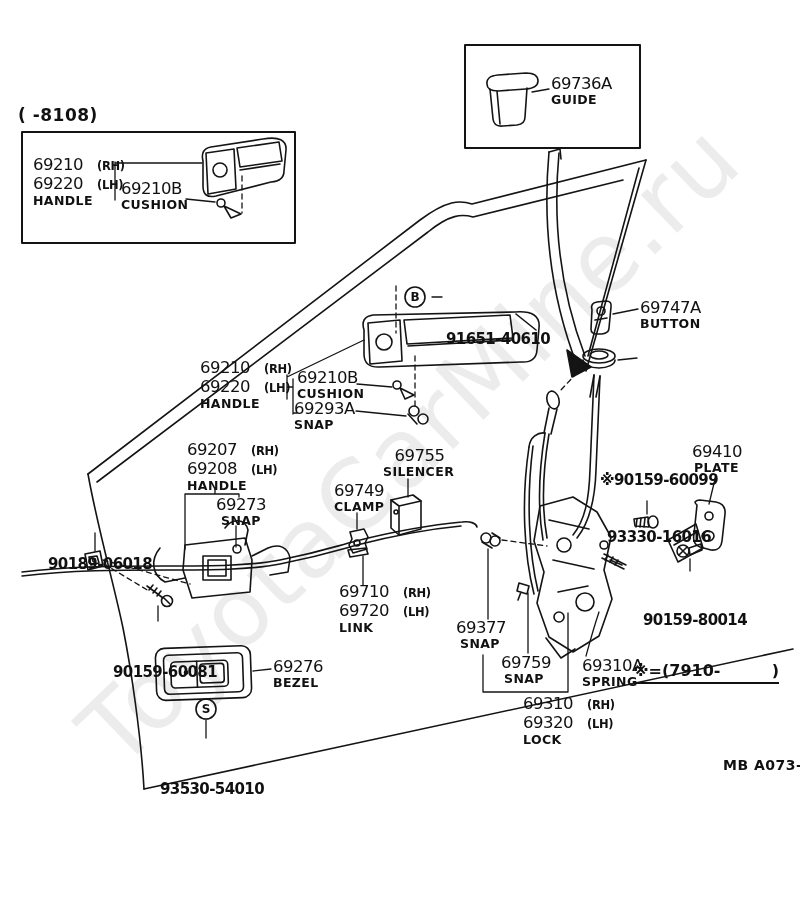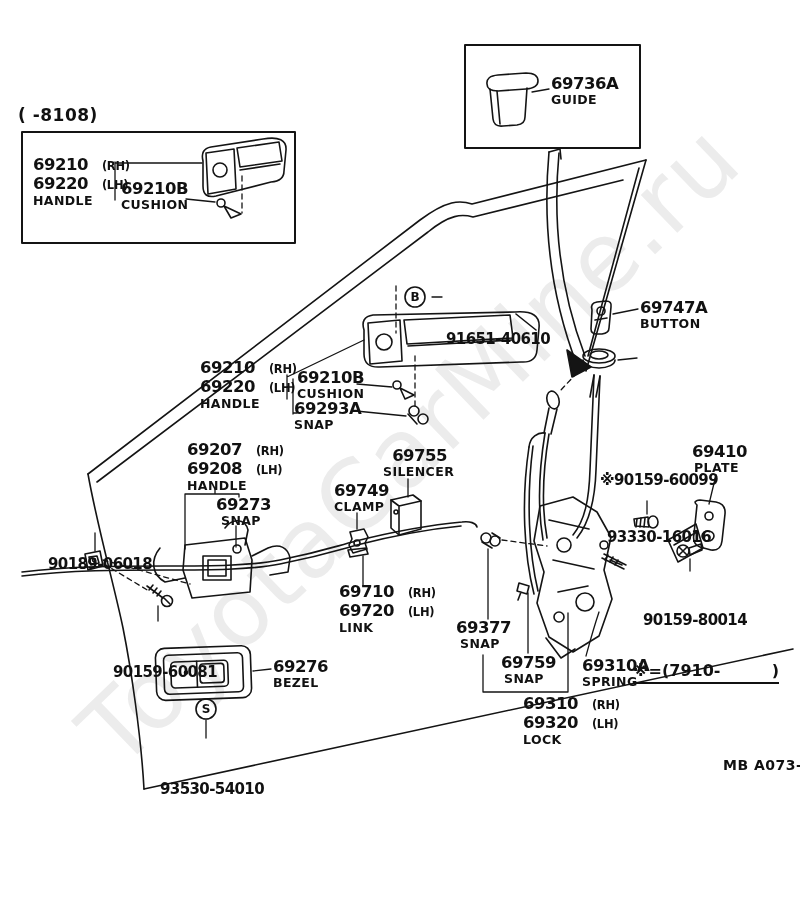--- a/index.html
+++ b/index.html
@@ -2,21 +2,21 @@
 <html><head>
 <meta charset="utf-8">
 <style>
   html,body{margin:0;padding:0;background:#fff;}
   #stage{position:relative;width:800px;height:898px;background:#ffffff;overflow:hidden;
          font-family:"DejaVu Sans","Liberation Sans",sans-serif;color:#111;}
   #wm{position:absolute;left:410px;top:445px;transform:translate(-50%,-50%) rotate(-44deg);
       font-size:96px;font-weight:500;letter-spacing:2px;color:#ececec;white-space:nowrap;z-index:0;}
   svg.art{position:absolute;left:0;top:0;z-index:1;}
   .lbl{position:absolute;z-index:2;line-height:18px;white-space:nowrap;}
-  .pn{font-size:16.5px;font-weight:700;letter-spacing:-0.5px;}
+  .pn{font-size:16.5px;font-weight:400;letter-spacing:-0.5px;}
   .pn-long{font-size:15px;font-weight:700;letter-spacing:-0.6px;margin-top:41px;}
   .sfx{font-size:11.5px;font-weight:700;letter-spacing:-0.3px;}
   .nm{font-size:12.5px;font-weight:700;letter-spacing:0.4px;line-height:14px;}
   .row{display:flex;align-items:baseline;gap:14px;}
   .note{font-size:17px;font-weight:700;letter-spacing:0.5px;}
   .refer{font-size:16px;font-weight:700;line-height:19px;}
   .circ-letter{position:absolute;z-index:2;width:20px;text-align:center;font-size:12px;font-weight:700;}
   .ast-note{position:absolute;z-index:2;width:146px;display:flex;justify-content:space-between;
             font-size:16px;font-weight:700;border-bottom:2.5px solid #111;padding-bottom:2px;margin-top:36px;}
   .footer-code{font-size:14px;font-weight:600;letter-spacing:0.5px;}

